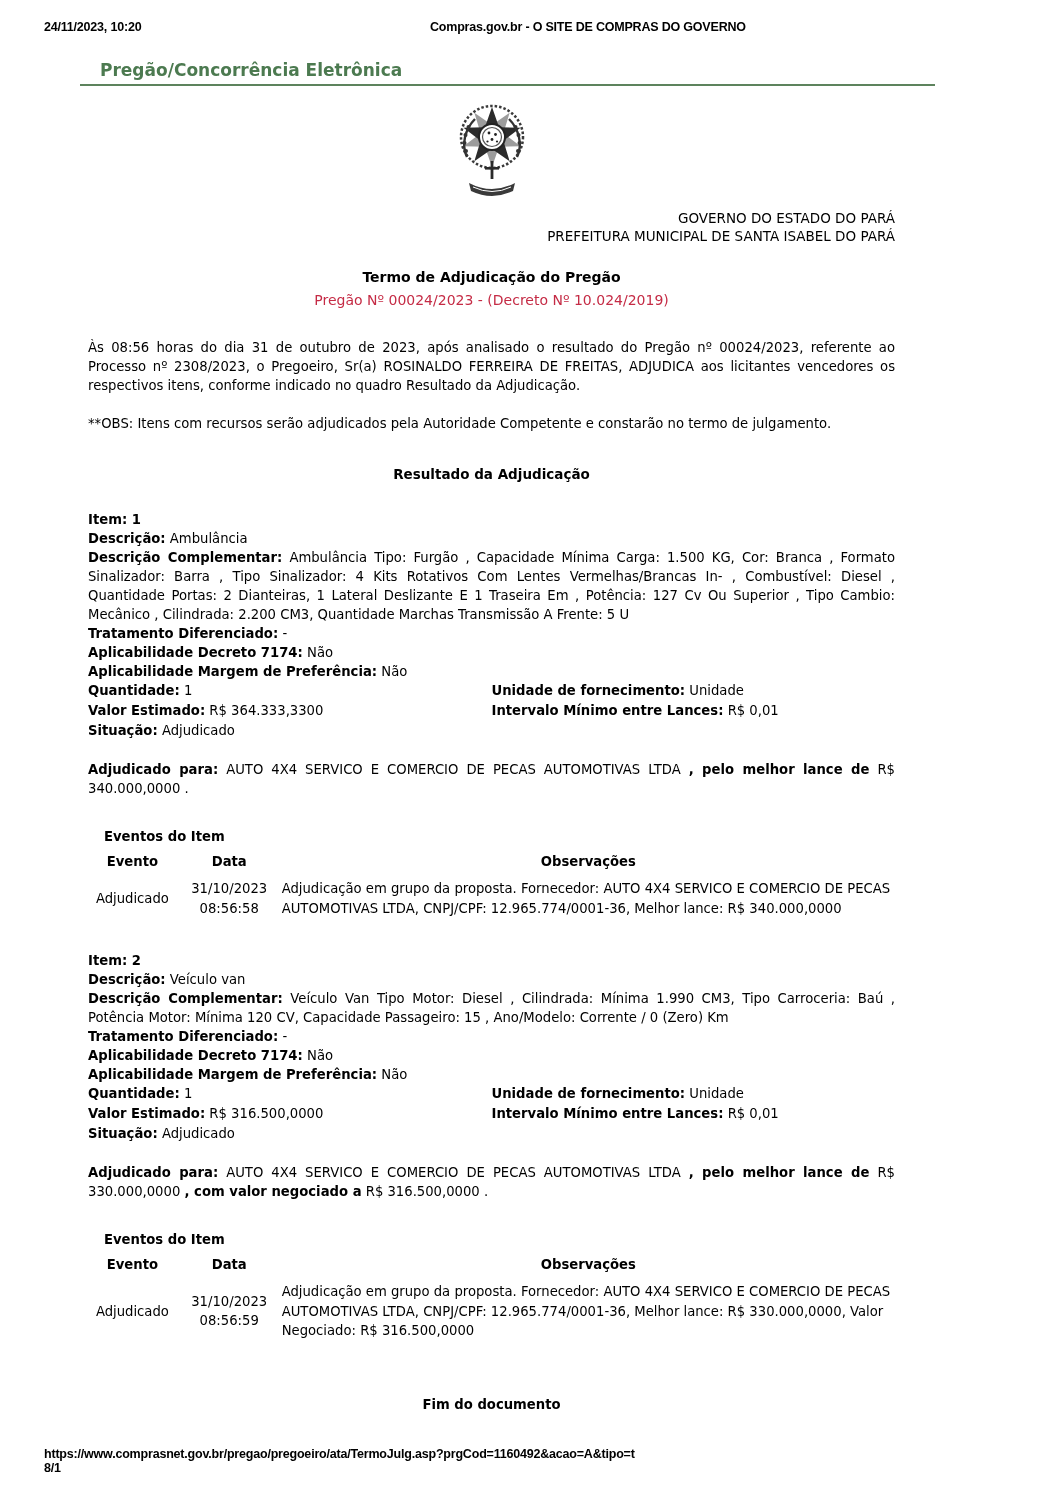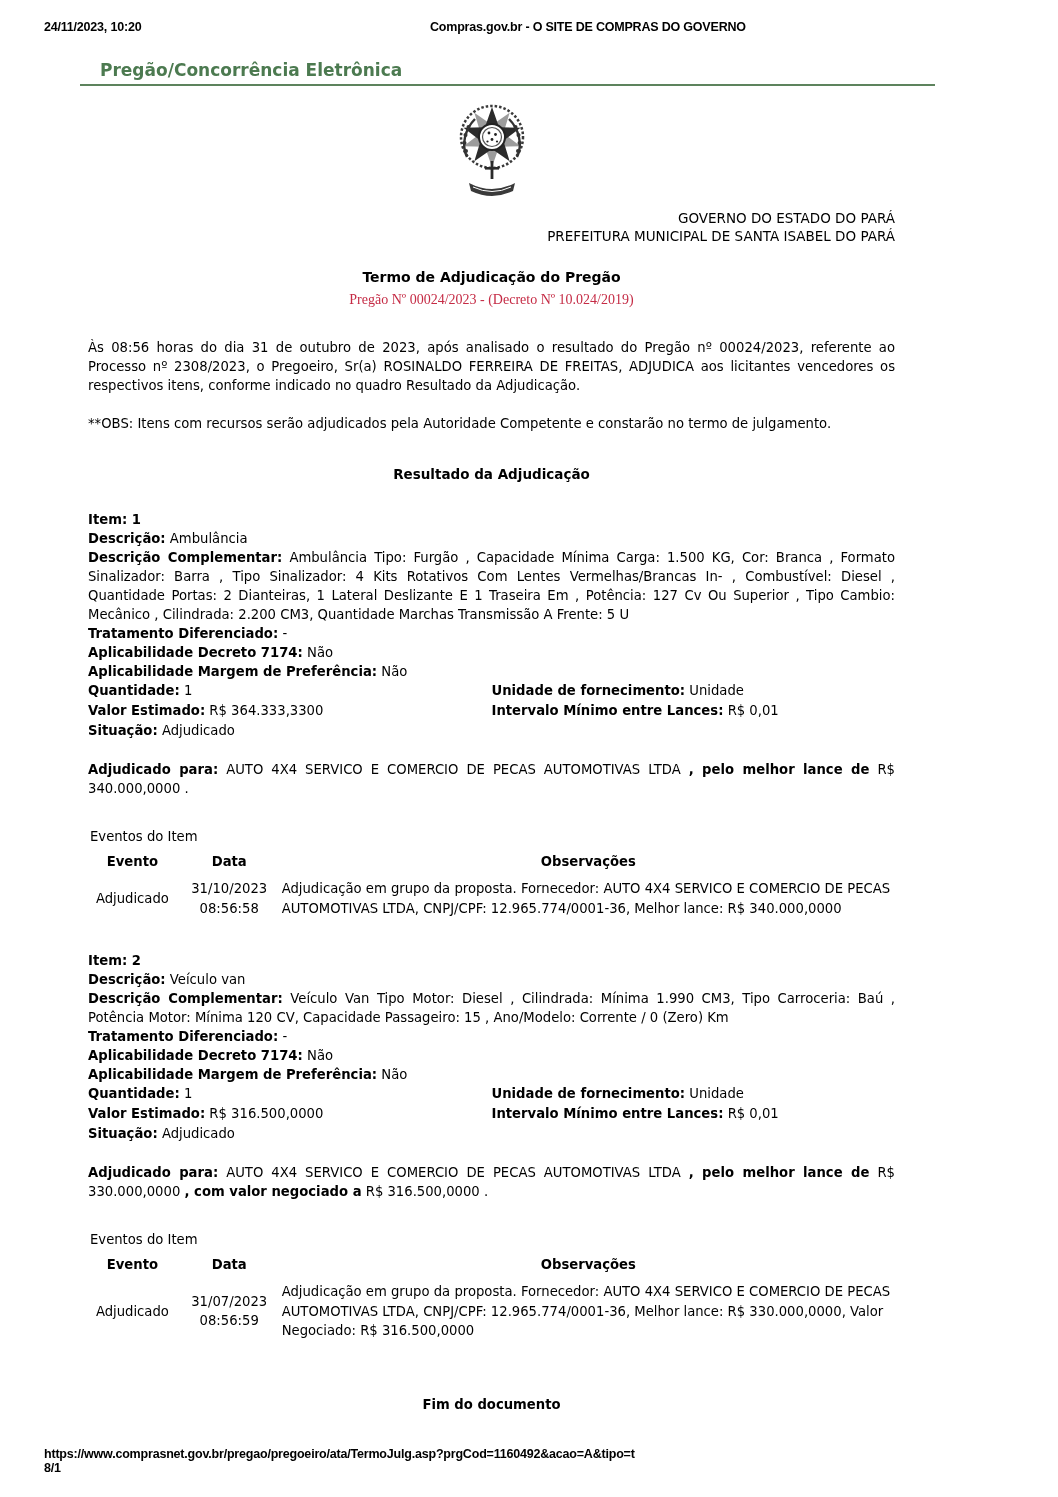--- a/index.html
+++ b/index.html
@@ -38,32 +38,32 @@
   }
   .green-rule {
     position:relative; left:-8px;
     width:902px; height:2px; margin-top:4px;
     background:var(--green-line);
   }
   .emblem { display:block; width:70px; height:100px; margin:15px auto 0 auto; }
   .org-line { text-align:right; font-size:13.5px; line-height:17.5px; }
   .org-block { margin-top:9px; }
   .doc-title { margin-top:24px; text-align:center; font-weight:bold; font-size:14px; }
-  .doc-subtitle { margin-top:7px; text-align:center; font-size:14px; color:var(--red-text);font-family:Liberation Serif, serif; }
+  .doc-subtitle { margin-top:7px; text-align:center; font-size:14px; color:var(--red-text); }
   .just { text-align:justify; }
   .intro { margin-top:30px; line-height:19px; }
   .obs { margin-top:19px; line-height:19px; }
   .result-heading { margin-top:33px; text-align:center; font-weight:bold; font-size:13.5px; }
   .item { margin-top:28px; }
   .line { line-height:19px; }
   b { font-weight:bold; }
   .cols { display:flex; }
   .cols > div { width:50%; line-height:20px; }
   .adj { margin-top:20px; line-height:19px; }
-  .ev-heading { margin-top:29px; margin-left:2px; font-weight:normal; line-height:19px; }
+  .ev-heading { margin-top:29px; margin-left:16px; font-weight:bold; line-height:19px; }
   table.ev { width:100%; border-collapse:collapse; margin-top:4px; }
   table.ev th { font-weight:bold; padding:4px 0 2px 0; font-size:13.2px; }
   table.ev td { vertical-align:middle; padding-top:8px; line-height:19.5px; }
   td.c { text-align:center; }
   .fim { margin-top:56px; text-align:center; font-weight:bold; }
 </style>
 </head>
 <body>
 
 <div class="page">
@@ -184,21 +184,21 @@
         <thead>
           <tr>
             <th>Evento</th>
             <th>Data</th>
             <th>Observações</th>
           </tr>
         </thead>
         <tbody>
           <tr>
             <td class="c">Adjudicado</td>
-            <td class="c">31/07/2023 08:56:59</td>
+            <td class="c">31/10/2023 08:56:59</td>
             <td>Adjudicação em grupo da proposta. Fornecedor: AUTO 4X4 SERVICO E COMERCIO DE PECAS AUTOMOTIVAS LTDA, CNPJ/CPF: 12.965.774/0001-36, Melhor lance: R$ 330.000,0000, Valor Negociado: R$ 316.500,0000</td>
           </tr>
         </tbody>
       </table>
     </section>
 
     <div class="fim">Fim do documento</div>
   </div>
 
   <div class="print-footer">

